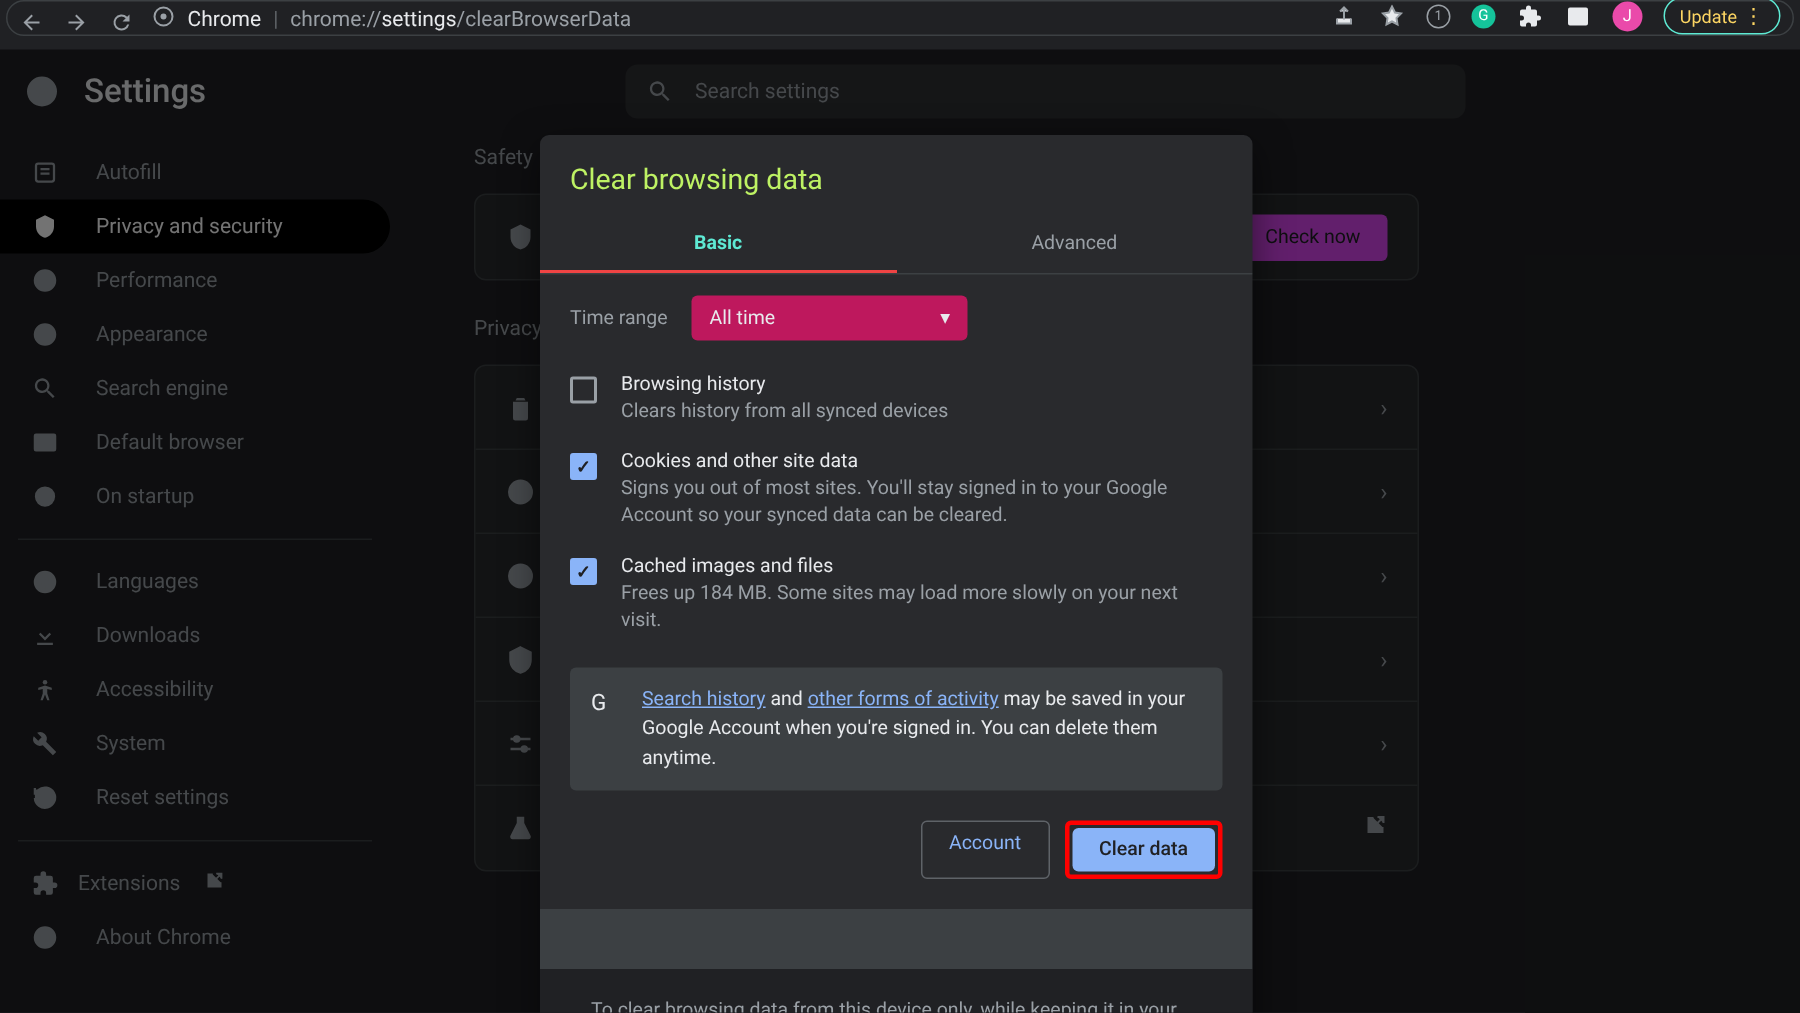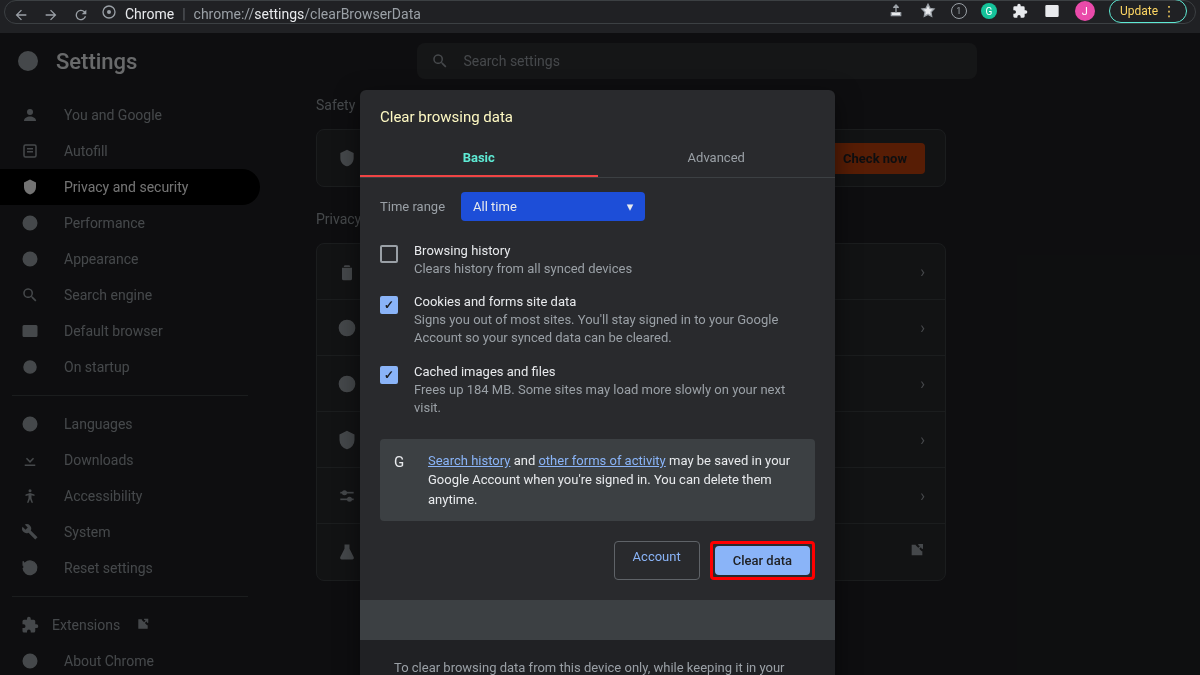--- a/index.html
+++ b/index.html
@@ -28,33 +28,33 @@
 .side-icon{width:20px;height:20px;display:flex;align-items:center;justify-content:center}
 .side-item.ext{gap:12px}
 .ext-arrow{margin-left:4px}
 .divider{height:1px;background:#3c4043;margin:10px 12px}
 .content{padding-top:64px;padding-left:56px;color:#9aa0a6}
 .section-label{font-size:14px;margin-bottom:16px}
 .card{width:630px;background:#292a2d;border:1px solid #3c4043;border-radius:8px;margin-bottom:24px}
 .card-row{height:56px;display:flex;align-items:center;padding:0 20px;gap:20px;border-bottom:1px solid #3c4043}
 .card-row:last-child{border-bottom:none}
 .row-icon{width:20px;height:20px;color:#9aa0a6}
-.check-btn{margin-left:auto;background:#c2410c;color:#202124;padding:8px 18px;border-radius:4px;font-size:13px;font-weight:700}
+.check-btn{margin-left:auto;background:#d946ef;color:#202124;padding:8px 18px;border-radius:4px;font-size:13px;font-weight:400}
 .chevron{margin-left:auto;color:#9aa0a6}
 .ext-link-icon{margin-left:auto;color:#9aa0a6}
 .dimmer{position:absolute;top:33px;left:0;right:0;bottom:0;background:rgba(0,0,0,0.55)}
 .dialog{position:absolute;top:90px;left:360px;width:475px;background:#292a2d;border-radius:6px;box-shadow:0 8px 24px rgba(0,0,0,0.5);overflow:hidden}
-.dialog-title{padding:18px 20px 14px;font-size:15px;color:#fef9c3}
+.dialog-title{padding:18px 20px 14px;font-size:19px;color:#bef264}
 .tabs{display:flex}
 .tab{flex:1;text-align:center;padding:10px 0;font-size:13px;color:#9aa0a6;cursor:pointer}
 .tab.active{color:#5eead4;border-bottom:2px solid #ef4444;font-weight:700}
 .tab-row{border-bottom:1px solid #3c4043}
 .time-row{display:flex;align-items:center;gap:16px;padding:14px 20px}
 .time-label{font-size:13px;color:#9aa0a6}
-.dropdown{background:#1d4ed8;padding:7px 12px;border-radius:4px;display:flex;align-items:center;gap:110px;font-size:13px;color:#e8eaed}
+.dropdown{background:#be185d;padding:7px 12px;border-radius:4px;display:flex;align-items:center;gap:110px;font-size:13px;color:#e8eaed}
 .check-item{display:flex;gap:16px;padding:8px 20px}
 .checkbox{width:18px;height:18px;border:2px solid #9aa0a6;border-radius:2px;margin-top:2px;flex-shrink:0}
 .checkbox.checked{background:#8ab4f8;border-color:#8ab4f8;display:flex;align-items:center;justify-content:center}
 .checkbox.checked::after{content:'✓';color:#202124;font-size:12px;font-weight:bold}
 .check-text .title{font-size:13px;color:#e8eaed;margin-bottom:2px}
 .check-text .desc{font-size:13px;color:#9aa0a6;line-height:1.4}
 .info-box{margin:14px 20px 0;background:#3c4043;border-radius:4px;padding:12px 14px;display:flex;gap:14px;font-size:13px;color:#e8eaed;line-height:1.5}
 .g-icon{width:20px;font-size:15px;color:#e8eaed;flex-shrink:0}
 .link{color:#8ab4f8;text-decoration:underline;cursor:pointer}
 .dialog-actions{display:flex;justify-content:flex-end;gap:10px;padding:20px}
@@ -144,29 +144,20 @@
         </svg>
       <span>Search settings</span>
     </div>
   </div>
 
   <div class="page">
     <div class="sidebar">
       <div class="side-item">
           <span class="side-icon">
             <svg width="18" height="18" viewBox="0 0 24 24">
-              <circle cx="12" cy="8" r="4"></circle>
-              <path d="M4 20c0-4 4-6 8-6s8 2 8 6z"></path>
-            </svg>
-          </span>
-          <span>You and Google</span>
-        </div>
-      <div class="side-item">
-          <span class="side-icon">
-            <svg width="18" height="18" viewBox="0 0 24 24">
               <rect x="4" y="4" width="16" height="16" rx="2" fill="none" stroke="#9aa0a6" stroke-width="2"></rect>
               <line x1="8" y1="9" x2="16" y2="9" stroke="#9aa0a6" stroke-width="2"></line>
               <line x1="8" y1="13" x2="16" y2="13" stroke="#9aa0a6" stroke-width="2"></line>
             </svg>
           </span>
           <span>Autofill</span>
         </div>
       <div class="side-item active">
           <span class="side-icon">
             <svg width="18" height="18" viewBox="0 0 24 24" fill="#fff">
@@ -362,21 +353,21 @@
   <div class="check-item">
     <div class="checkbox"></div>
     <div class="check-text">
       <div class="title">Browsing history</div>
       <div class="desc">Clears history from all synced devices</div>
     </div>
   </div>
   <div class="check-item">
     <div class="checkbox checked"></div>
     <div class="check-text">
-      <div class="title">Cookies and forms site data</div>
+      <div class="title">Cookies and other site data</div>
       <div class="desc">Signs you out of most sites. You'll stay signed in to your Google Account so your synced data can be cleared.</div>
     </div>
   </div>
   <div class="check-item">
     <div class="checkbox checked"></div>
     <div class="check-text">
       <div class="title">Cached images and files</div>
       <div class="desc">Frees up 184 MB. Some sites may load more slowly on your next visit.</div>
     </div>
   </div>

